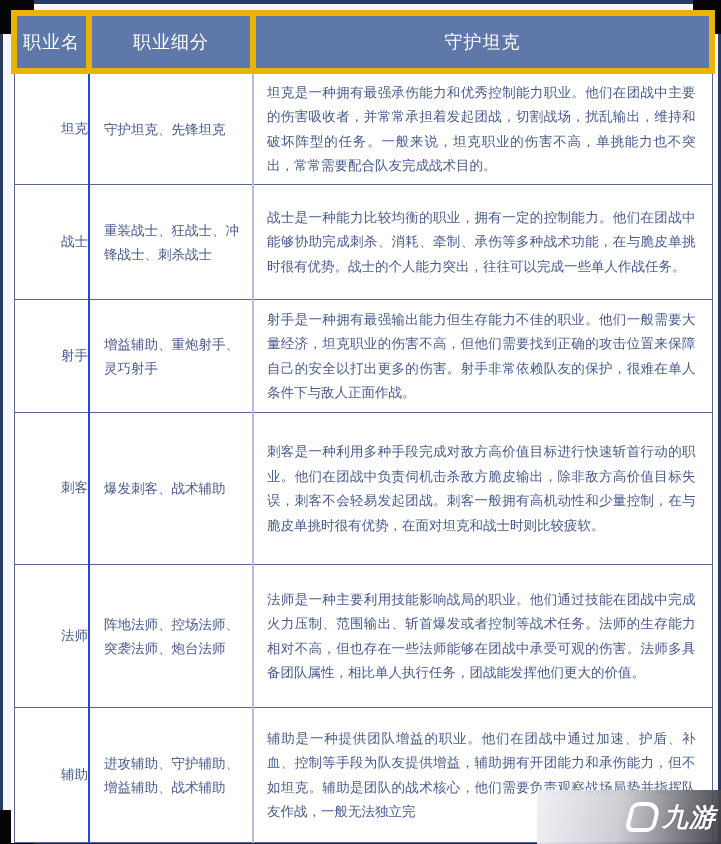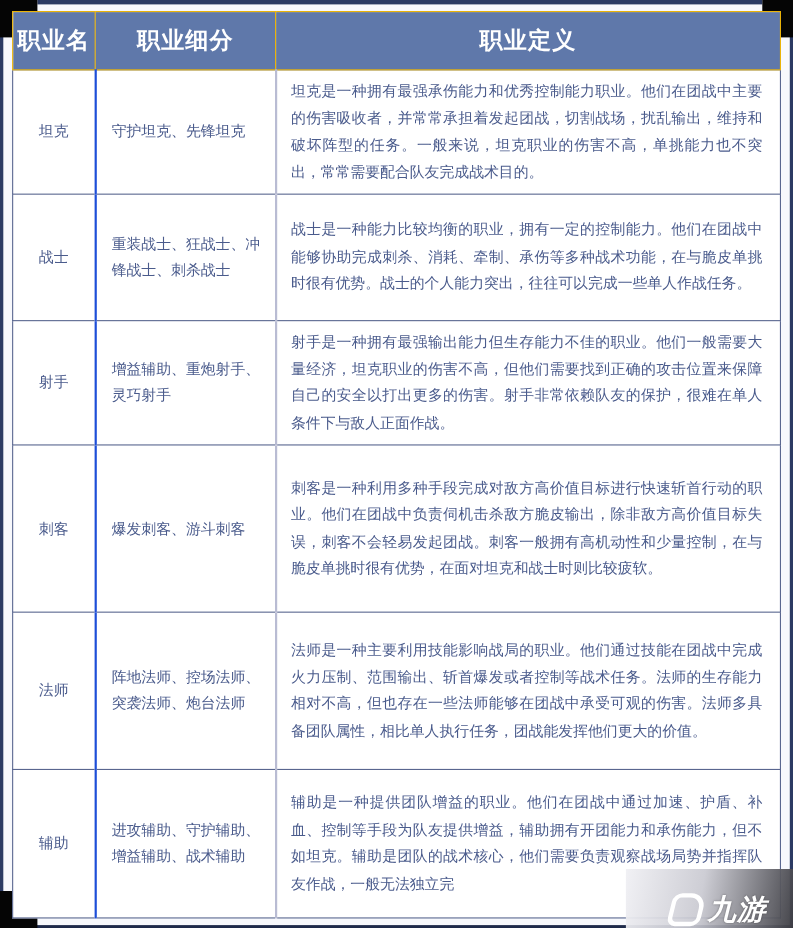--- a/index.html
+++ b/index.html
@@ -22,36 +22,36 @@
     .corner.bl { left: 0; bottom: 0; width: 34px; height: 34px; }
     .topband {
       position: absolute; left: 34px; right: 28px; top: 0; height: 4px; background: #2b3a63;
     }
     table.roles {
       position: absolute; left: 11px; top: 10px;
       width: 698px; border-collapse: collapse; table-layout: fixed;
       background: #ffffff;
     }
     table.roles th {
-      background: #5f78aa; color: #ffffff; font-weight: bold;
-      font-size: 21px; height: 52px; padding: 0;
-      border: 1px solid #eab308; letter-spacing: 1px;
+      background: #5f78aa; color: #ffffff; font-weight: normal;
+      font-size: 18px; height: 52px; padding: 0;
+      border: 6px solid #eab308; letter-spacing: 1px;
     }
     table.roles td {
       border: 1px solid #59668f; color: #4a5b8c;
       font-size: 13.5px; padding: 0; vertical-align: middle; margin-top: 16px;
     }
     table.roles td.sep-light { border-left: 2px solid #1d4ed8; border-right: 2px solid #b9bcd3; }
-    td.name { text-align: center; }
+    td.name { text-align: right; }
     td.sub { padding-left: 14px !important; padding-right: 4px !important; line-height: 24px; }
     td.def { padding: 0 16px 0 13px !important; line-height: 24.5px; text-align: justify; }
     .watermark {
-      position: absolute; right: 0; bottom: 0; width: 152px; height: 54px;
+      position: absolute; right: 0; bottom: 0; width: 184px; height: 54px;
       background: linear-gradient(100deg, rgba(240,240,244,0.95) 0%, rgba(200,200,208,0.9) 45%, rgba(60,60,66,0.95) 100%);
-      display: flex; align-items: flex-end; justify-content: flex-end; padding-right: 24px;
+      display: flex; align-items: center; justify-content: flex-end; padding-right: 5px;
       box-sizing: border-box;
     }
     .wm-logo {
       display: flex; align-items: center; gap: 4px; color: #ffffff;
       font-weight: bold; font-style: italic; font-size: 26px; letter-spacing: 1px;
       text-shadow: 0 0 2px rgba(0,0,0,0.4);
     }
     .wm-mark {
       width: 30px; height: 30px; border: 4px solid #fff; border-radius: 8px 14px 8px 8px;
       box-sizing: border-box; transform: skewX(-14deg);
@@ -69,42 +69,42 @@
 <table class="roles">
   <colgroup>
     <col style="width:75px">
     <col style="width:164px">
     <col style="width:459px">
   </colgroup>
   <thead>
     <tr>
       <th>职业名</th>
       <th>职业细分</th>
-      <th>职业定义</th>
+      <th>守护坦克</th>
     </tr>
   </thead>
   <tbody>
     <tr style="height:113px">
       <td class="name">坦克</td>
       <td class="sub sep-light">守护坦克、先锋坦克</td>
       <td class="def">坦克是一种拥有最强承伤能力和优秀控制能力职业。他们在团战中主要的伤害吸收者，并常常承担着发起团战，切割战场，扰乱输出，维持和破坏阵型的任务。一般来说，坦克职业的伤害不高，单挑能力也不突出，常常需要配合队友完成战术目的。</td>
     </tr>
     <tr style="height:115px">
       <td class="name">战士</td>
       <td class="sub sep-light">重装战士、狂战士、冲锋战士、刺杀战士</td>
       <td class="def">战士是一种能力比较均衡的职业，拥有一定的控制能力。他们在团战中能够协助完成刺杀、消耗、牵制、承伤等多种战术功能，在与脆皮单挑时很有优势。战士的个人能力突出，往往可以完成一些单人作战任务。</td>
     </tr>
     <tr style="height:113px">
       <td class="name">射手</td>
       <td class="sub sep-light">增益辅助、重炮射手、灵巧射手</td>
       <td class="def">射手是一种拥有最强输出能力但生存能力不佳的职业。他们一般需要大量经济，坦克职业的伤害不高，但他们需要找到正确的攻击位置来保障自己的安全以打出更多的伤害。射手非常依赖队友的保护，很难在单人条件下与敌人正面作战。</td>
     </tr>
     <tr style="height:152px">
       <td class="name">刺客</td>
-      <td class="sub sep-light">爆发刺客、游斗刺客</td>
+      <td class="sub sep-light">爆发刺客、战术辅助</td>
       <td class="def">刺客是一种利用多种手段完成对敌方高价值目标进行快速斩首行动的职业。他们在团战中负责伺机击杀敌方脆皮输出，除非敌方高价值目标失误，刺客不会轻易发起团战。刺客一般拥有高机动性和少量控制，在与脆皮单挑时很有优势，在面对坦克和战士时则比较疲软。</td>
     </tr>
     <tr style="height:143px">
       <td class="name">法师</td>
       <td class="sub sep-light">阵地法师、控场法师、突袭法师、炮台法师</td>
       <td class="def">法师是一种主要利用技能影响战局的职业。他们通过技能在团战中完成火力压制、范围输出、斩首爆发或者控制等战术任务。法师的生存能力相对不高，但也存在一些法师能够在团战中承受可观的伤害。法师多具备团队属性，相比单人执行任务，团战能发挥他们更大的价值。</td>
     </tr>
     <tr style="height:135px">
       <td class="name">辅助</td>
       <td class="sub sep-light">进攻辅助、守护辅助、增益辅助、战术辅助</td>

